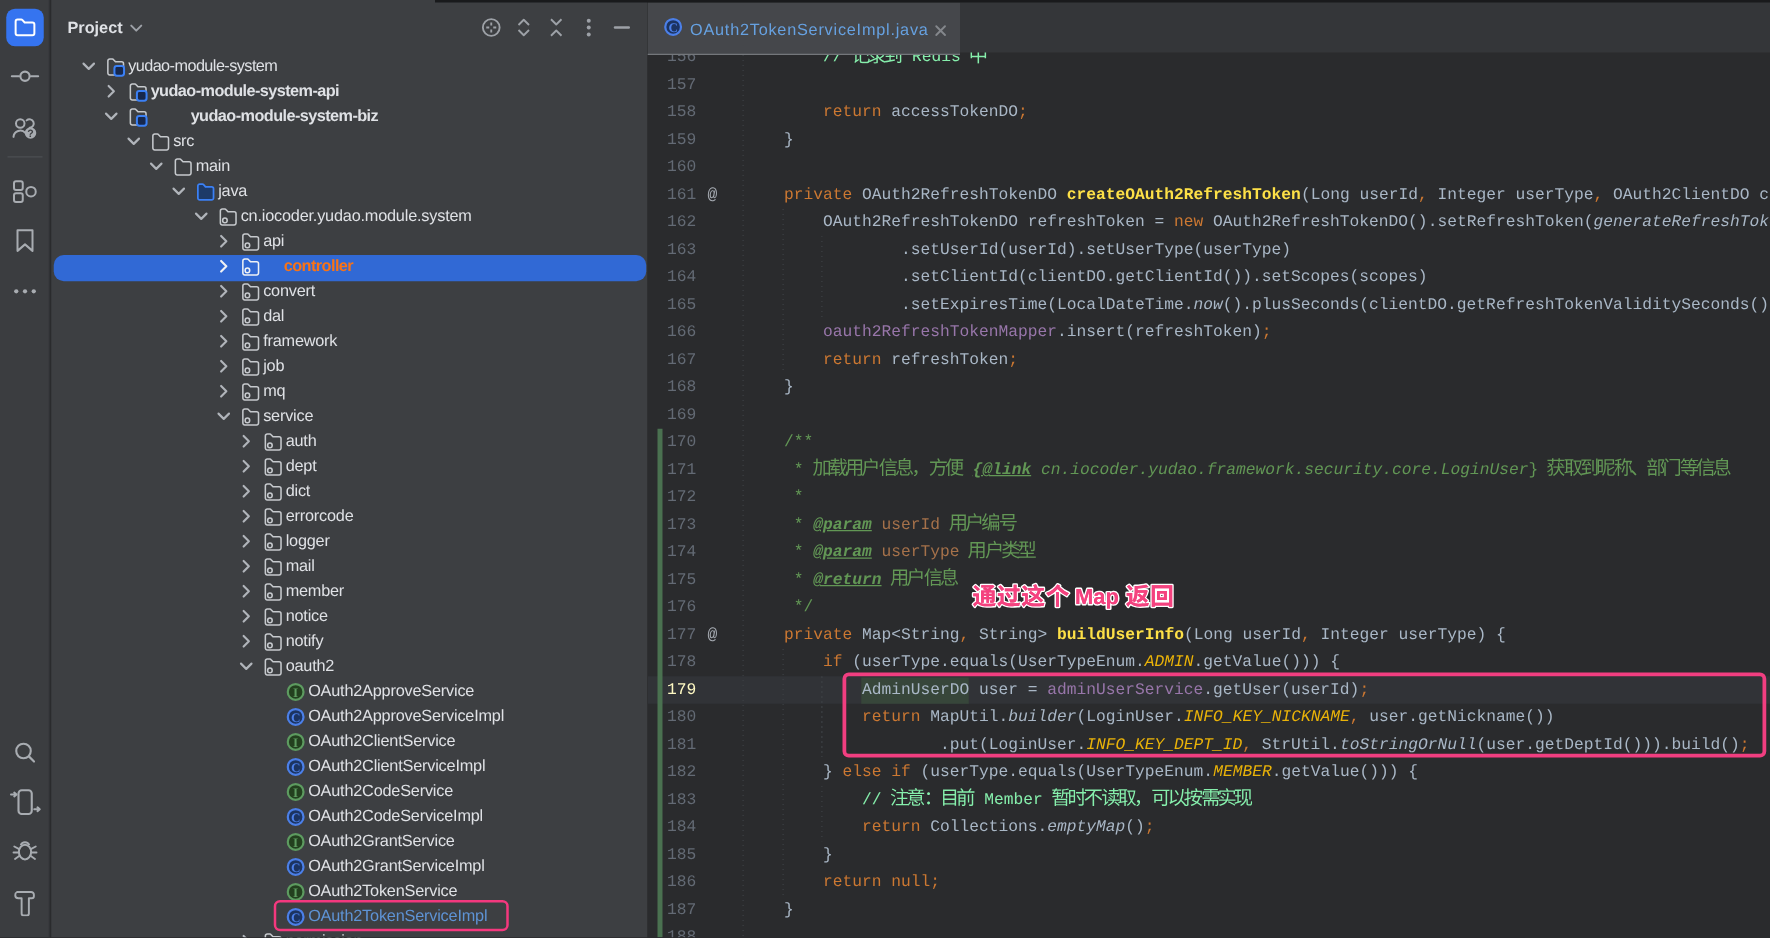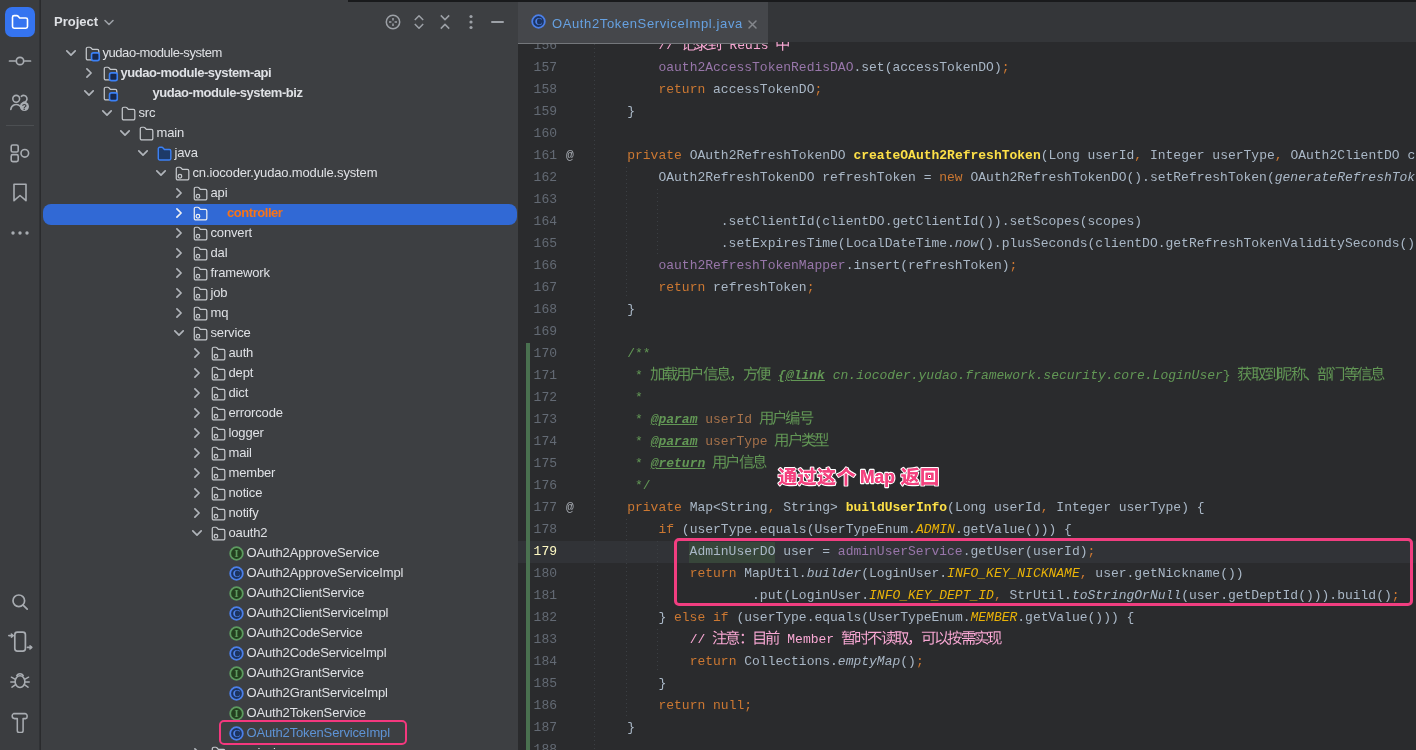--- a/index.html
+++ b/index.html
@@ -12,21 +12,21 @@
 .selr { position:absolute; left:1.5px; top:0.5px; width:474px; height:21px; border-radius:8px; background:#3169d5; }
 #treebox { position:absolute; left:0; top:0; width:477px; height:750px; overflow:hidden; }
 #editor { position:absolute; left:518px; top:0; width:898px; height:750px; background:#2a2b2d; overflow:hidden; }
 #curline { position:absolute; left:0; top:541px; width:898px; height:22px; background:#313337; }
 .gn { position:absolute; left:0; width:39px; text-align:right; font:13px/22px "Liberation Mono",monospace; color:#636a74; }
 .gn.cur { color:#fef9c3; }
 .ln { position:absolute; left:78px; font:13px/22px "Liberation Mono",monospace; color:#a9b7c6; white-space:pre; }
 .ln .k { color:#cc7832; } .ln .m { color:#fde047; font-weight:bold; }
 .ln .f { color:#9876aa; } .ln .fc { color:#eab308; font-style:italic; }
 .ln .it { font-style:italic; }
-.ln .c { color:#f9a8d4; }
+.ln .c { color:#86efac; }
 .ln .d { color:#629755; } .ln .db { color:#629755; font-weight:bold; font-style:italic; text-decoration:underline; }
 .ln .di { color:#629755; font-style:italic; } .ln .dv { color:#a5714a; }
 .cj { display:inline-block; vertical-align:-2.1px; fill:currentColor; }
 .an { position:absolute; left:44px; width:16px; text-align:center; font:13px/22px "Liberation Mono",monospace; color:#a6abb2; }
 #tabbar { position:absolute; left:0; top:0; width:898px; height:42px; background:#343639; z-index:5; }
 #tab { position:absolute; left:0; top:2px; width:250px; height:41.8px; background:#45474b; border-bottom:1.8px solid #74777b; }
 #tab .tlab { position:absolute; left:34px; top:14px; font-size:13px; color:#66a1e1; letter-spacing:0.62px; }
 .ig { position:absolute; width:1px; background-image:repeating-linear-gradient(180deg,#3b3f43 0px,#3b3f43 1px,transparent 1px,transparent 4px); }
 #gbar { position:absolute; left:7.5px; top:343px; width:4px; height:407px; background:#4a7150; }
 #pinkbox { position:absolute; left:156px; top:538px; width:739px; height:68px; border:3.2px solid #f13e80; border-radius:5px; z-index:11; }
@@ -517,31 +517,31 @@
 <div class="ln" style="top:35px">        <span class="c">// <svg class="cj" style="width:15.4px;height:15.4px;margin:0 -1.05px" viewBox="0 0 1000 1000">
           <use href="#r0"></use>
         </svg><svg class="cj" style="width:15.4px;height:15.4px;margin:0 -1.05px" viewBox="0 0 1000 1000">
           <use href="#r1"></use>
         </svg><svg class="cj" style="width:15.4px;height:15.4px;margin:0 -1.05px" viewBox="0 0 1000 1000">
           <use href="#r2"></use>
         </svg> Redis <svg class="cj" style="width:15.4px;height:15.4px;margin:0 -1.05px" viewBox="0 0 1000 1000">
           <use href="#r3"></use>
         </svg></span></div>
 <div class="gn" style="top:57px">157</div>
-<div class="ln" style="top:57px">        <span class="f">oauth2AccessTokenRedisDAO</span>.set(accessTokenDO)<span class="k">;</span></div>
 <div class="gn" style="top:79px">158</div>
 <div class="ln" style="top:79px">        <span class="k">return</span> accessTokenDO<span class="k">;</span></div>
 <div class="gn" style="top:101px">159</div>
 <div class="ln" style="top:101px">    }</div>
 <div class="gn" style="top:123px">160</div>
 <div class="gn" style="top:145px">161</div>
 <div class="ln" style="top:145px">    <span class="k">private</span> OAuth2RefreshTokenDO <span class="m">createOAuth2RefreshToken</span>(Long userId<span class="k">,</span> Integer userType<span class="k">,</span> OAuth2ClientDO cli</div>
 <div class="gn" style="top:167px">162</div>
 <div class="ln" style="top:167px">        OAuth2RefreshTokenDO refreshToken = <span class="k">new</span> OAuth2RefreshTokenDO().setRefreshToken(<span class="it">generateRefreshToke</span></div>
 <div class="gn" style="top:189px">163</div>
+<div class="ln" style="top:189px">                .setUserId(userId).setUserType(userType)</div>
 <div class="gn" style="top:211px">164</div>
 <div class="ln" style="top:211px">                .setClientId(clientDO.getClientId()).setScopes(scopes)</div>
 <div class="gn" style="top:233px">165</div>
 <div class="ln" style="top:233px">                .setExpiresTime(LocalDateTime.<span class="it">now</span>().plusSeconds(clientDO.getRefreshTokenValiditySeconds())</div>
 <div class="gn" style="top:255px">166</div>
 <div class="ln" style="top:255px">        <span class="f">oauth2RefreshTokenMapper</span>.insert(refreshToken)<span class="k">;</span></div>
 <div class="gn" style="top:277px">167</div>
 <div class="ln" style="top:277px">        <span class="k">return</span> refreshToken<span class="k">;</span></div>
 <div class="gn" style="top:299px">168</div>
 <div class="ln" style="top:299px">    }</div>

